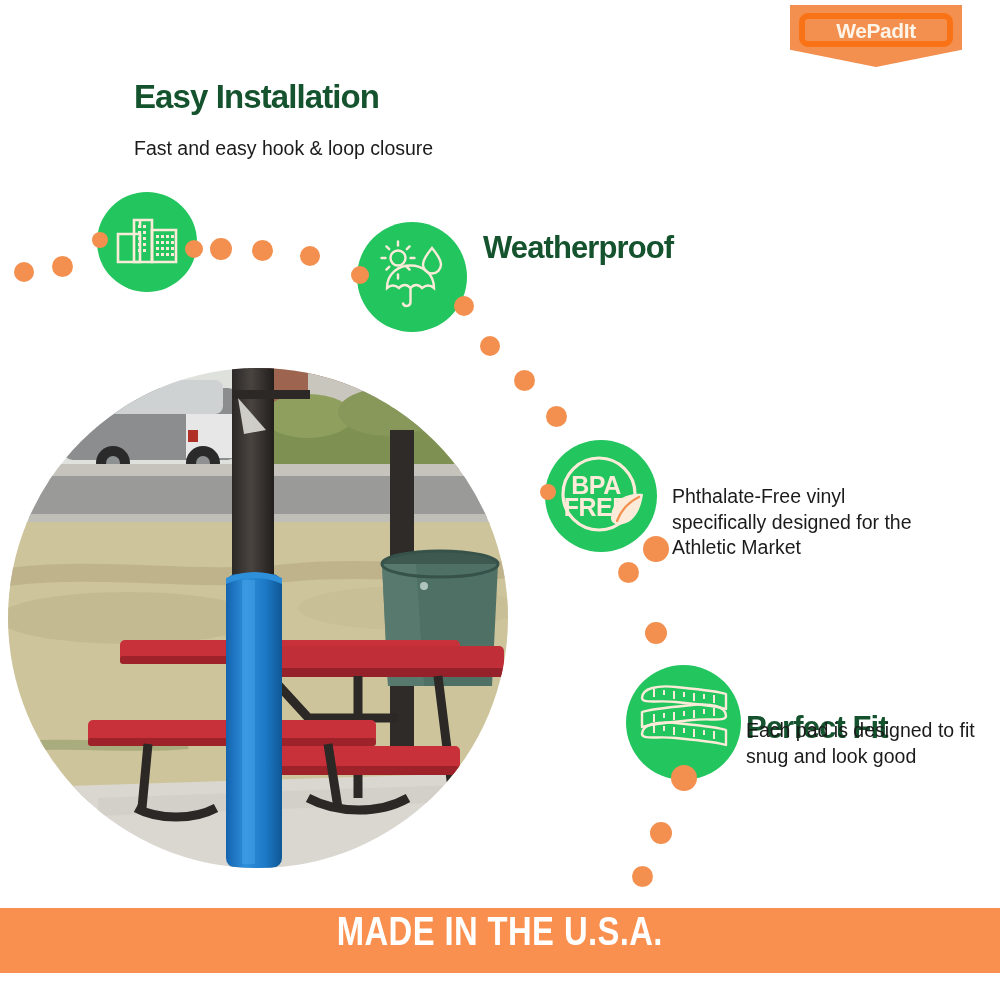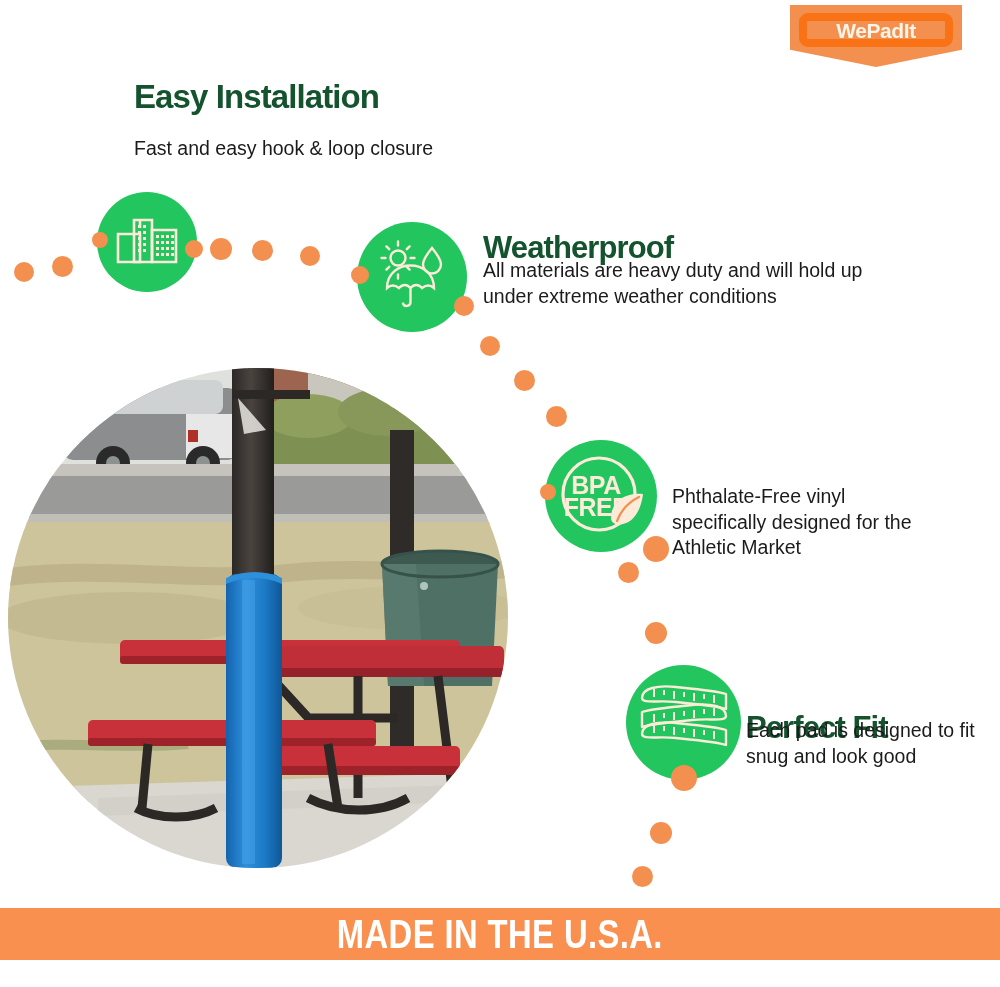--- a/index.html
+++ b/index.html
@@ -25,21 +25,21 @@
   }
   .logo-shape {
     position:absolute; inset:0;
     background:#F3904F;
     -webkit-clip-path:polygon(0 0,100% 0,100% 72%,50% 100%,0 72%);
     clip-path:polygon(0 0,100% 0,100% 72%,50% 100%,0 72%);
   }
   .logo-inner {
     position:absolute;
     left:9px; top:8px; right:9px; height:34px;
-    border:8px solid #f97316;
+    border:6px solid #f97316;
     border-radius:9px;
     display:flex; align-items:center; justify-content:center;
   }
   .logo-text {
     font-size:21px;
     font-weight:bold;
     color:#FDF3E7;
     letter-spacing:-0.4px;
     line-height:1;
     white-space:nowrap;
@@ -106,23 +106,23 @@
     width:500px; height:500px;
     border-radius:50%;
     overflow:hidden;
   }
   #photo svg { display:block; width:500px; height:500px; }
 
   
   #banner {
     position:absolute;
     left:0; top:908px;
-    width:1000px; height:52px;
+    width:1000px; height:65px;
     background:#F9904F;
-    display:flex; align-items:center; justify-content:center;
+    display:flex; justify-content:center;
   }
   #banner-text {
     color:#FFFFFF;
     font-size:41px;
     font-weight:bold;
     letter-spacing:0.5px;
     transform:scaleX(0.80);
     transform-origin:center;
     white-space:nowrap;
   }
@@ -174,21 +174,20 @@
           <rect x="55" y="31" width="3" height="3"></rect>
         <rect x="40" y="37" width="3" height="3"></rect>
           <rect x="45" y="37" width="3" height="3"></rect>
         <rect x="50" y="37" width="3" height="3"></rect>
           <rect x="55" y="37" width="3" height="3"></rect>
       </g>
     </svg>
   </div>
 
   <div class="sec-title" id="t-weather">Weatherproof</div>
-  <div class="sec-sub" id="s-weather">All materials are heavy duty and will hold up under extreme weather conditions</div>
 
   <div class="icon-circle" id="ic-weather">
     <span class="nub" style="left:-6px; top:44px; width:18px; height:18px;"></span>
     <span class="nub" style="right:-7px; bottom:16px; width:20px; height:20px;"></span>
     <svg width="74" height="74" viewBox="0 0 74 74" fill="none" stroke="#FDEBD9" stroke-width="2.4" stroke-linecap="round">
       <circle cx="23" cy="18" r="7.5"></circle>
       <g>
         <path d="M23 5.5 v-4"></path>
           <path d="M23 34.5 v4"></path>
         <path d="M10.5 18 h-4"></path>

